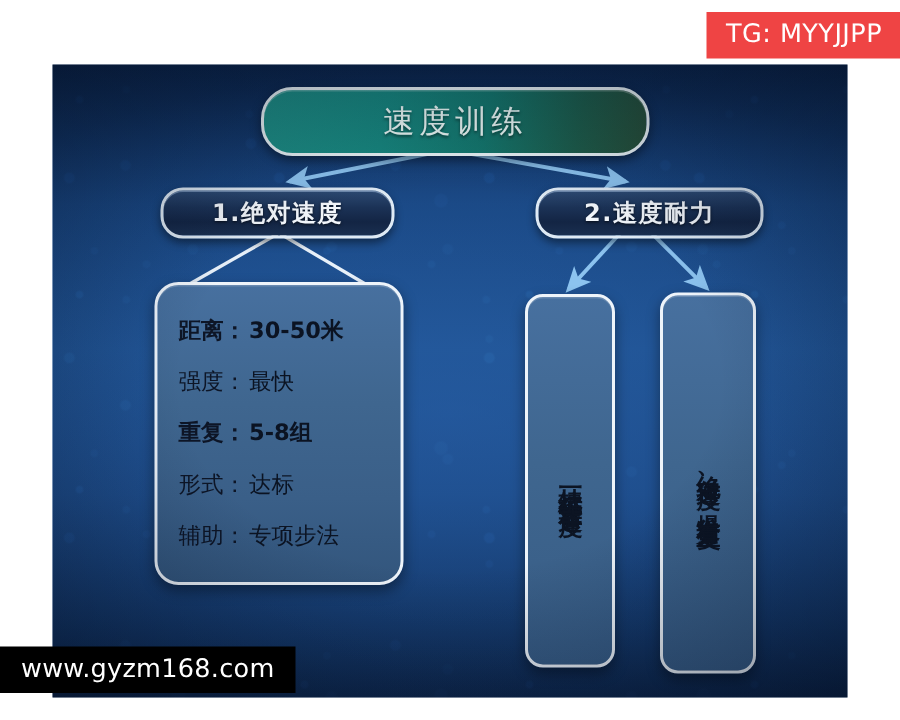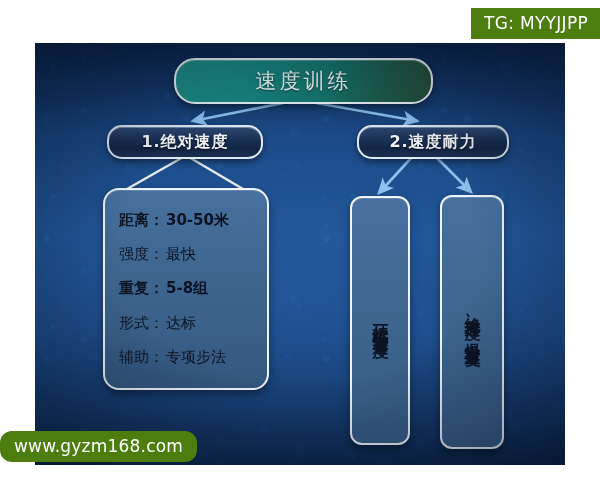--- a/index.html
+++ b/index.html
@@ -95,28 +95,27 @@
   }
   .vbox span{
     writing-mode:vertical-rl;text-orientation:upright;
     color:#0c1423;font-size:16px;font-weight:600;letter-spacing:2px;line-height:1.05;
   }
   #vbox-1{left:315px;top:153px;width:56px;height:245px;}
   #vbox-2{left:405px;top:152px;width:60px;height:250px;}
 
   
   #tg-badge{
-    position:absolute;right:0;top:8px;background:#4d7c0f;
+    position:absolute;right:0;top:8px;background:#ef4444;
     padding:5px 12px 6px 13px;
   }
   #tg-badge span{color:#ffffff;font-size:17px;letter-spacing:.3px;}
   #site-badge{
-    position:absolute;left:0;bottom:18px;background:#4d7c0f;
+    position:absolute;left:0;bottom:18px;background:#000000;
     padding:5px 14px 6px 14px;
-    border-radius:12px;
   }
   #site-badge span{color:#ffffff;font-size:17px;letter-spacing:.2px;}
 </style>
 </head>
 <body>
 
 <div id="slide">
   <div class="tex"></div>
 
   <svg class="conn">

